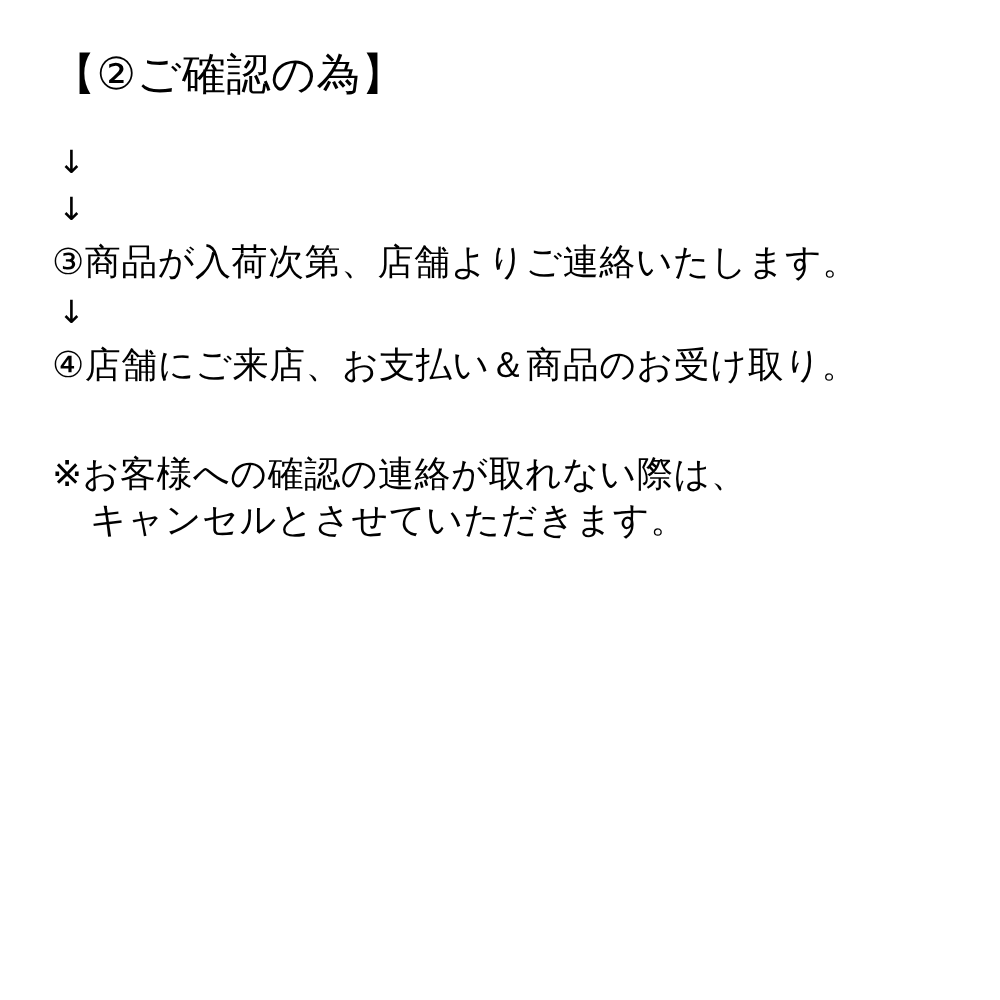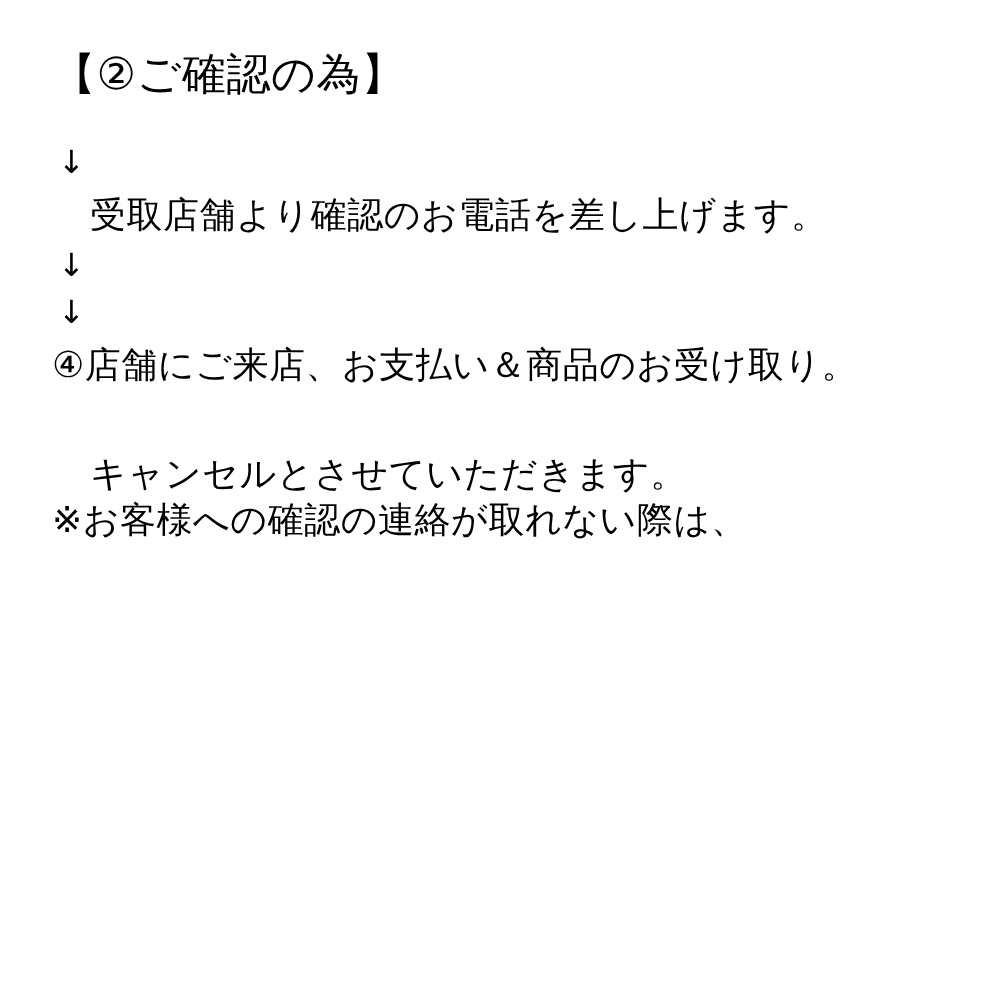--- a/index.html
+++ b/index.html
@@ -72,32 +72,34 @@
 <div class="page">
 
   <h1 class="doc-title">【②ご確認の為】</h1>
 
   <div class="flow-list">
 
 
     <div class="arrow">↓</div>
 
     <div class="flow-step">
-      <span class="line indent">受取店舗より確認のお電話を差し上げます。</span>
     </div>
 
     <div class="arrow">↓</div>
 
+    <div class="flow-step">
+      <span class="line">③商品が入荷次第、店舗よりご連絡いたします。</span>
+    </div>
 
     <div class="arrow">↓</div>
 
     <div class="flow-step">
       <span class="line">④店舗にご来店、お支払い＆商品のお受け取り。</span>
     </div>
 
   </div>
 
   <div class="note">
+    <span class="line">※お客様への確認の連絡が取れない際は、</span>
     <span class="line indent">キャンセルとさせていただきます。</span>
-    <span class="line">※お客様への確認の連絡が取れない際は、</span>
   </div>
 
 </div>
 
 </body></html>

